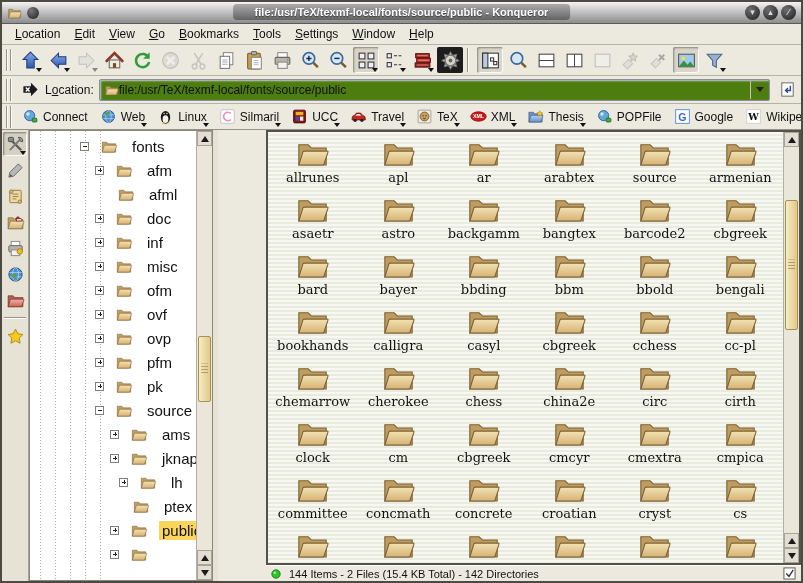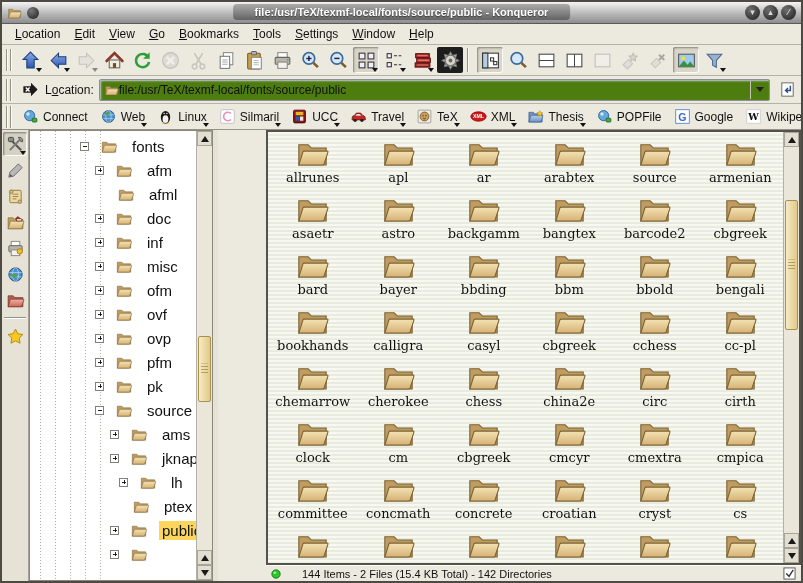--- a/index.html
+++ b/index.html
@@ -98,21 +98,21 @@
   .splitter{width:5px;flex:none;background:#e6e2d6;}
   .mainarea{flex:1;display:flex;flex-direction:column;min-width:0;margin-left:48px;}
   .iconview{flex:1;position:relative;overflow:hidden;border:2px solid #55524a;
     background:repeating-linear-gradient(to bottom,#f8f8f3 0 2px,#e9ebde 2px 4px);}
   .grid{position:absolute;left:2px;top:0;right:16px;bottom:0;display:grid;
     grid-template-columns:repeat(6,1fr);grid-auto-rows:56px;align-content:start;padding-top:6px;}
   .cell{display:flex;flex-direction:column;align-items:center;}
   .cell svg{width:35px;height:31px;display:block;}
   .flabel{font-family:"DejaVu Serif",serif;font-size:13px;line-height:15px;margin-top:1px;white-space:nowrap;}
   
-  .statusbar{height:16px;flex:none;display:flex;align-items:center;gap:21px;padding:0 5px;background:#eceadf;
+  .statusbar{height:16px;flex:none;display:flex;align-items:center;gap:8px;padding:0 5px;background:#eceadf;
     border-top:1px solid #fff;font-size:11px;}
   .statusbar .led svg{width:10px;height:10px;display:block;}
   .statusbar .right-ic{margin-left:auto;}
   .statusbar .right-ic svg{width:13px;height:13px;display:block;}
   .icw{display:inline-flex;}
   u{text-decoration:underline;}
 </style>
 </head>
 <body>
 

